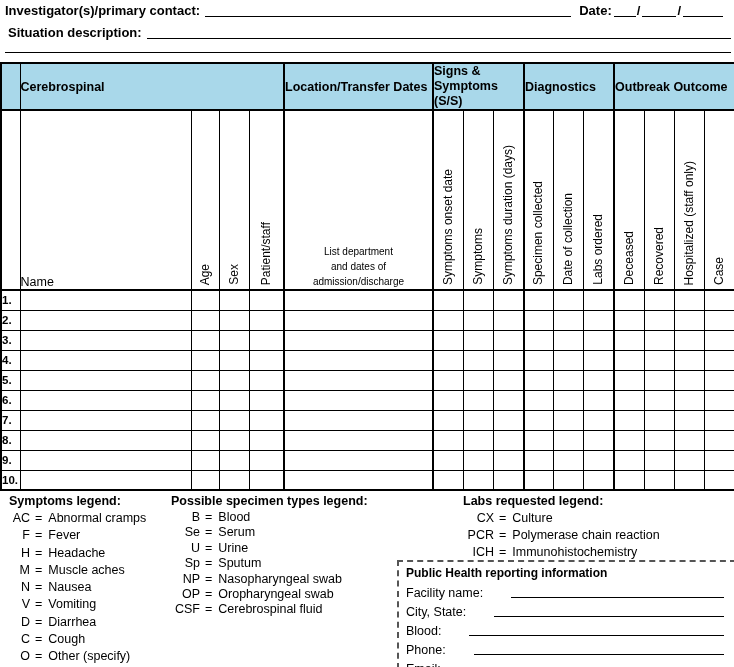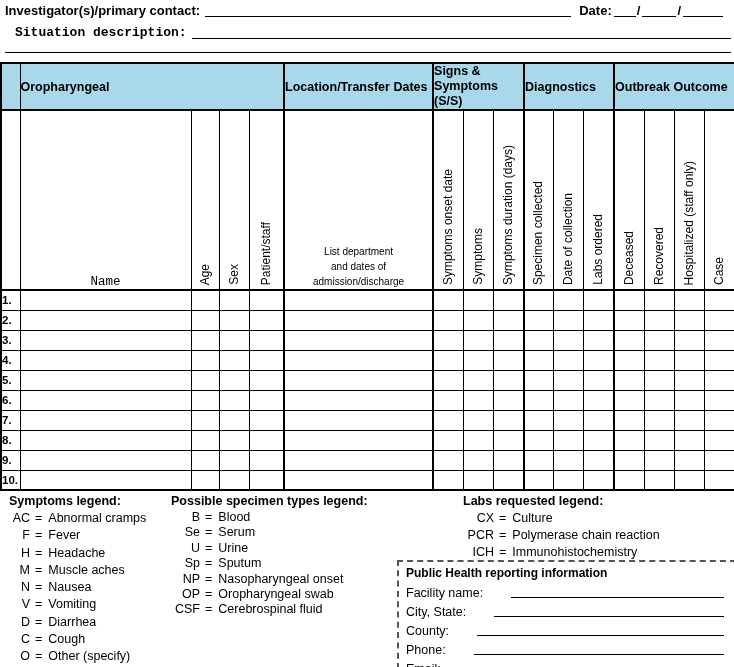--- a/index.html
+++ b/index.html
@@ -8,21 +8,21 @@
     position: relative;
     background: #ffffff;
     color: #000;
     font-family: "Liberation Sans", "DejaVu Sans", sans-serif;
   }
   .b { font-weight: bold; text-align: center; }
 
   
   .topline { position: absolute; display: flex; align-items: flex-end; font-size: 13px; }
   .t1 { top: 3px; left: 5px; right: 10px; }
-  .t2 { top: 25px; left: 15px; right: 3px; font-family: Liberation Mono, monospace; }
+  .t2 { top: 25px; left: 8px; right: 3px; }
   .uline { flex: 1 1 auto; border-bottom: 1px solid #000; margin: 0 8px 1px 5px; height: 12px; }
   .t2 .uline { margin-right: 0; }
   .dblank { border-bottom: 1px solid #000; margin: 0 1px 1px 2px; height: 12px; display: inline-block; }
   .dw1 { width: 22px; } .dw2 { width: 34px; } .dw3 { width: 40px; }
   .slash { font-weight: bold; margin-bottom: 0; }
   .rule { position: absolute; top: 52px; left: 5px; right: 3px; border-bottom: 1px solid #000; }
 
   
   table.grid {
     position: absolute; top: 62px; left: 0;
@@ -31,21 +31,21 @@
   }
   table.grid td { border: 1px solid #000; padding: 0; overflow: hidden; }
   .gb { border-left: 2px solid #000 !important; }
   tr.ghead td {
     background: #a9d8ea; height: 32px;
     font-weight: bold; font-size: 12.5px; vertical-align: middle;
     border-bottom: 2px solid #000;
   }
   .pre { white-space: pre-line; line-height: 15px; }
   tr.shead td { height: 180px; vertical-align: bottom; border-bottom: 2px solid #000; background: #fff; }
-  td.name-cell { text-align: center; font-size: 12.5px; padding-bottom: 9px; font-family: Liberation Mono, monospace; }
+  td.name-cell { text-align: left; font-size: 12.5px; padding-bottom: 9px; }
   td.dept-cell { text-align: center; font-size: 10px; padding-bottom: 8px; line-height: 15px; }
   td.vcell { text-align: center; padding-bottom: 10px; }
   .vtext {
     display: inline-block; writing-mode: vertical-rl; transform: rotate(180deg);
     white-space: nowrap; font-size: 12px; line-height: 13px;
   }
   tr.drow td { height: 20px; background: #fff; }
   td.num { font-weight: bold; font-size: 11.5px; padding-left: 2px; vertical-align: middle; text-align: left; }
 
   
@@ -109,21 +109,21 @@
       <col style="width:30px">
       <col style="width:31px">
     <col style="width:30px">
       <col style="width:30px">
       <col style="width:30px">
       <col style="width:31px">
   </colgroup>
   <tbody>
       <tr class="ghead">
     <td></td>
-    <td colspan="4">Oropharyngeal</td>
+    <td colspan="4">Cerebrospinal</td>
     <td class="gb">Location/Transfer Dates</td>
     <td colspan="3" class="gb pre">Signs &amp;
 Symptoms (S/S)</td>
     <td colspan="3" class="gb">Diagnostics</td>
     <td colspan="4" class="gb">Outbreak Outcome</td>
   </tr>
   <tr class="shead">
     <td></td>
     <td class="name-cell">Name</td>
     <td class="vcell"><span class="vtext">Age</span></td>
@@ -393,21 +393,21 @@
       <span class="def">Urine</span>
     </div>
   <div class="lrow">
       <span class="code">Sp</span>
       <span class="eq">=</span>
       <span class="def">Sputum</span>
     </div>
   <div class="lrow">
       <span class="code">NP</span>
       <span class="eq">=</span>
-      <span class="def">Nasopharyngeal onset</span>
+      <span class="def">Nasopharyngeal swab</span>
     </div>
   <div class="lrow">
       <span class="code">OP</span>
       <span class="eq">=</span>
       <span class="def">Oropharyngeal swab</span>
     </div>
   <div class="lrow">
       <span class="code">CSF</span>
       <span class="eq">=</span>
       <span class="def">Cerebrospinal fluid</span>
@@ -437,21 +437,21 @@
   <div class="ph-title">Public Health reporting information</div>
   <div class="ph-row">
       <span>Facility name:</span>
       <span class="fl"></span>
     </div>
   <div class="ph-row">
       <span>City, State:</span>
       <span class="fl"></span>
     </div>
   <div class="ph-row">
-      <span>County:</span>
+      <span>Blood:</span>
       <span class="fl"></span>
     </div>
   <div class="ph-row">
       <span>Phone:</span>
       <span class="fl"></span>
     </div>
   <div class="ph-row">
       <span>Email:</span>
       <span class="fl" style="margin-left:1px"></span>
     </div>

